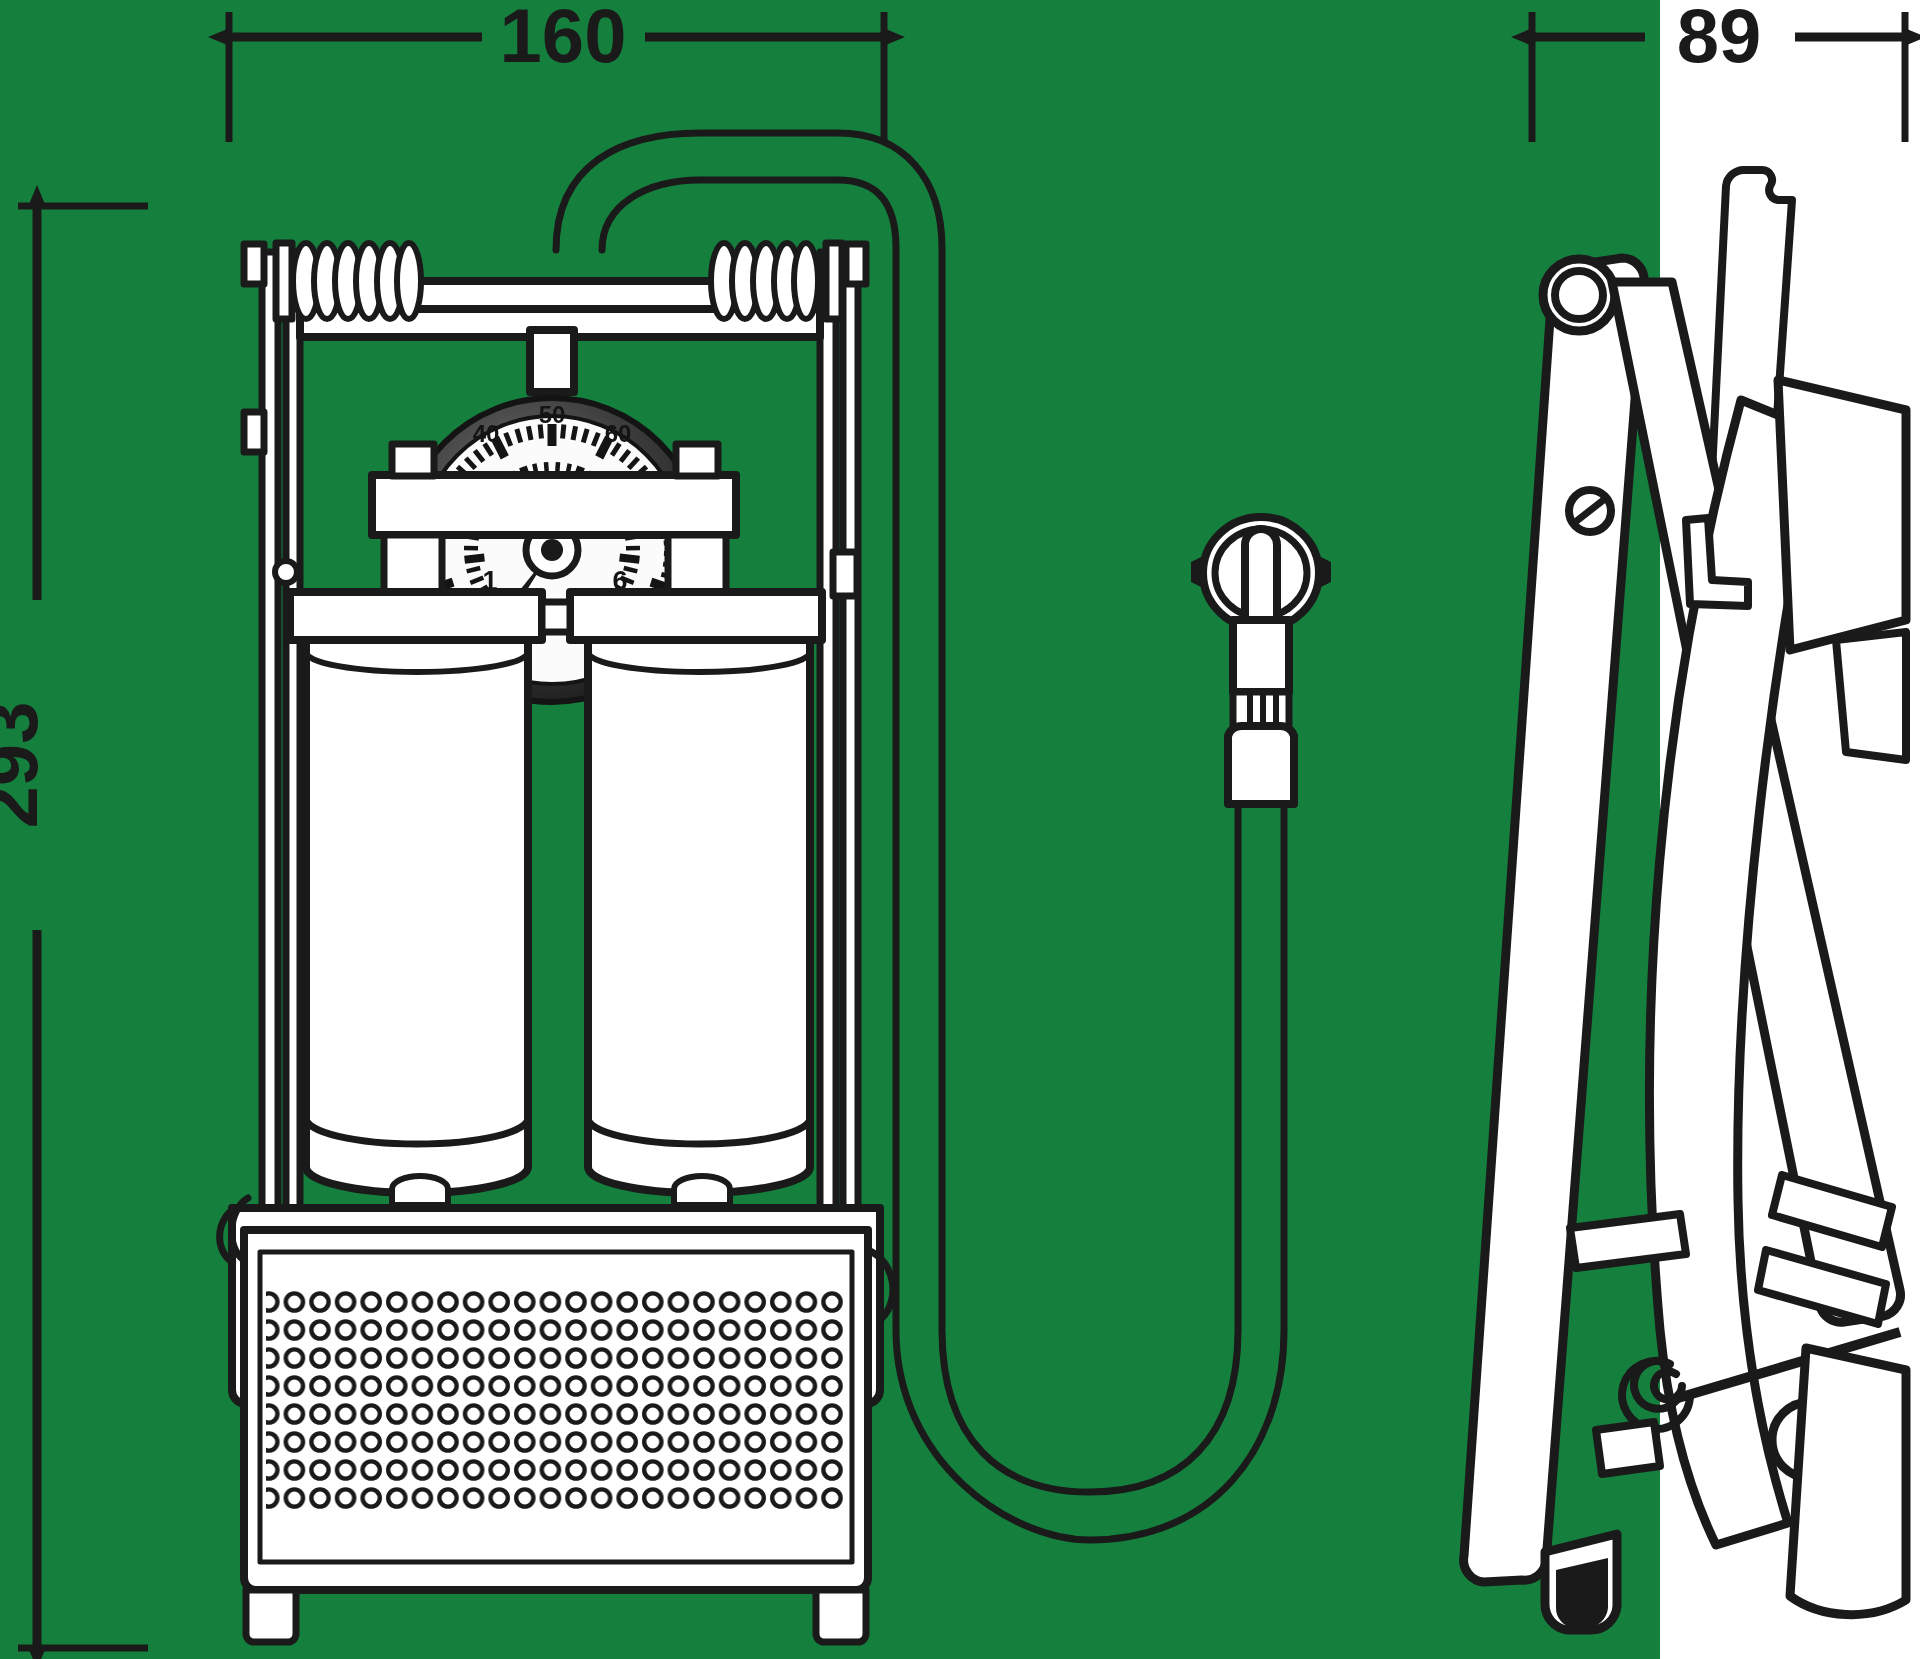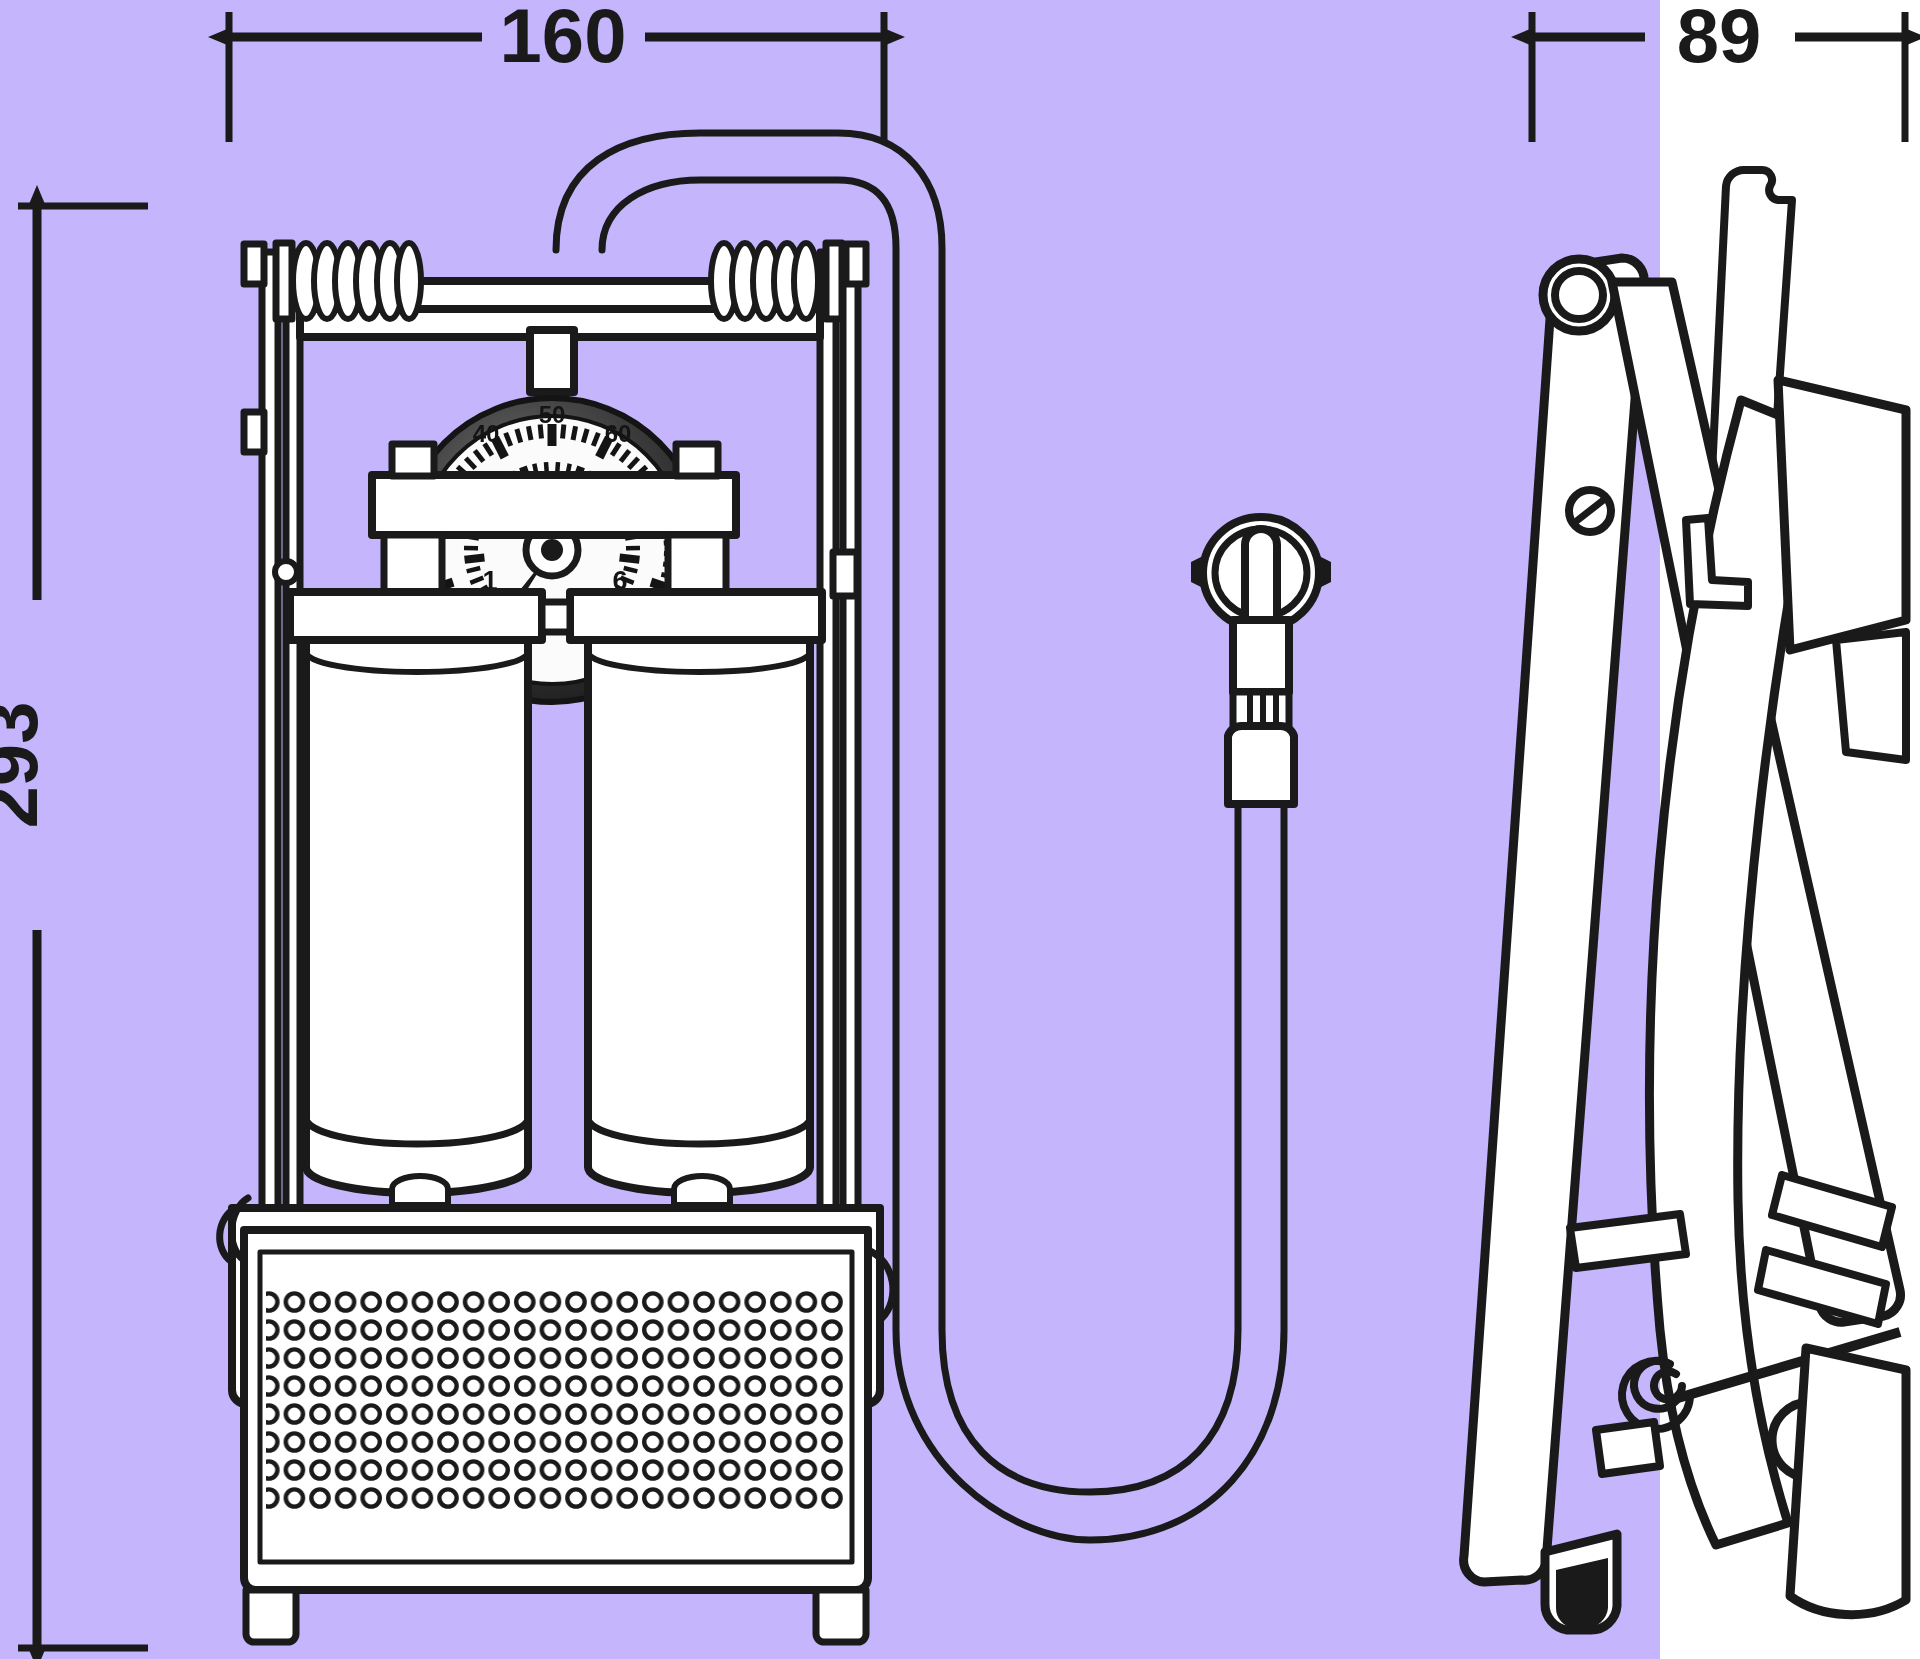--- a/index.html
+++ b/index.html
@@ -11,21 +11,21 @@
   body {
     font-family: "Liberation Sans", sans-serif;
     width: 1920px;
     height: 1659px;
     overflow: hidden;
   }
   #drawing-root {
     position: relative;
     width: 1660px;
     height: 1659px;
-    background: #c4b5fd;
+    background: #15803d;
   }
   svg#tech-drawing {
     display: block;
     width: 1920px;
     height: 1659px;
   }
   .dim-text {
     font-family: "Liberation Sans", sans-serif;
     font-weight: 700;
     fill: #1a1a1a;

